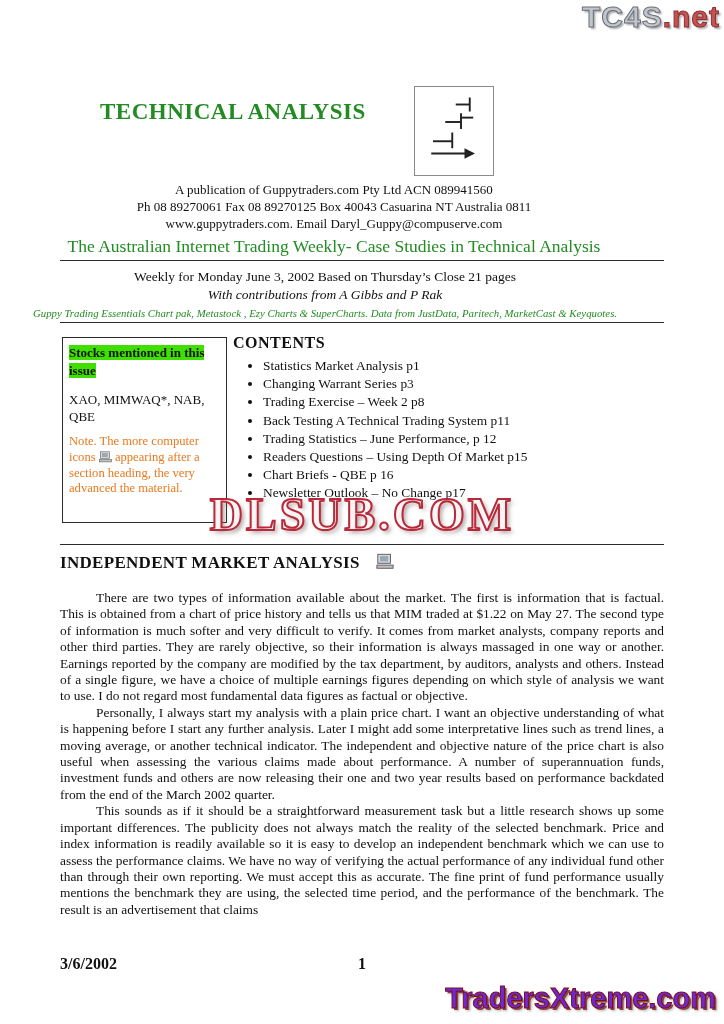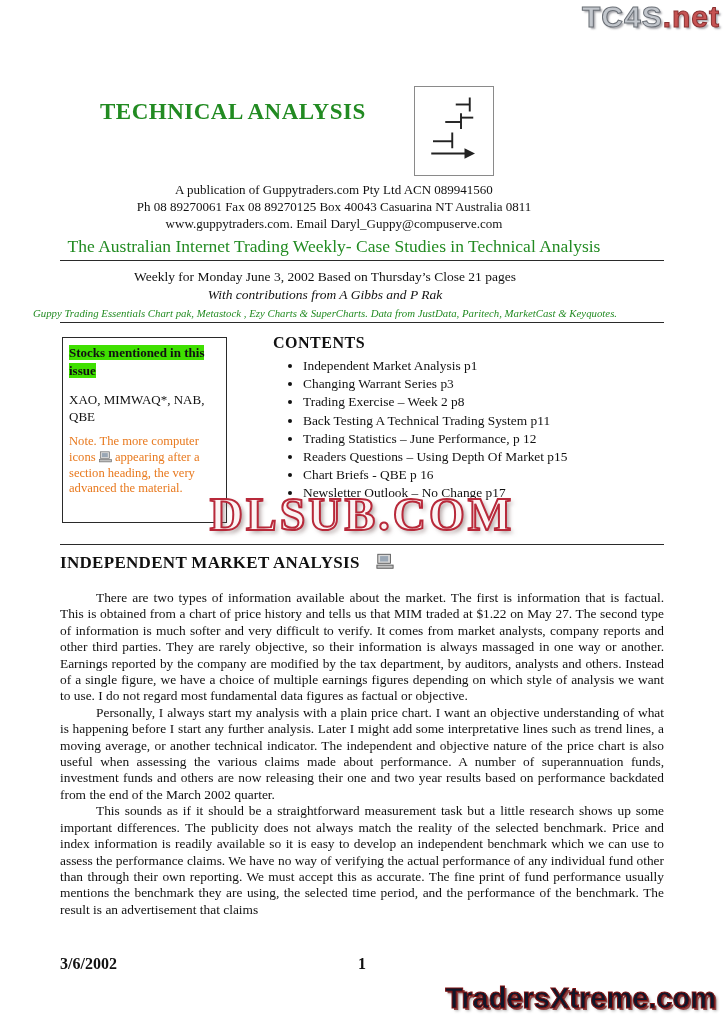--- a/index.html
+++ b/index.html
@@ -10,21 +10,21 @@
   
   .wm-top { position:absolute; top:0; right:4px; font-family:"Liberation Sans",sans-serif;
     font-weight:bold; font-size:30px; letter-spacing:1px; color:#c2c6cc;
     -webkit-text-stroke:1px #6a6f76; text-shadow:2px 2px 2px rgba(60,60,70,.45); z-index:6; }
   .wm-top .net { color:#c65353; -webkit-text-stroke:1px #8a3030; }
   .wm-mid { position:absolute; top:488px; left:50%; transform:translateX(-50%);
     font-family:"Liberation Serif",serif; font-weight:bold; font-size:46px; letter-spacing:3px;
     color:#fbf4f4; -webkit-text-stroke:2px #b8293a; text-shadow:3px 3px 4px rgba(120,95,95,.55);
     white-space:nowrap; z-index:6; }
   .wm-bottom { position:absolute; top:982px; right:8px; font-family:"Liberation Sans",sans-serif;
-    font-weight:bold; font-size:29px; color:#0f172a; -webkit-text-stroke:1px #7d0f0f;
+    font-weight:bold; font-size:29px; color:#6d28d9; -webkit-text-stroke:1px #7d0f0f;
     text-shadow:2px 2px 0 #8d4444, 3px 3px 3px rgba(0,0,0,.3); z-index:6; }
 
   
   .masthead { position:absolute; top:86px; left:100px; display:flex; align-items:flex-start; }
   .mast-title { padding-top:6px; width:312px; }
   .mast-title div { color:#228B22; font-weight:bold; font-size:23px; line-height:40px; letter-spacing:.5px; }
   .logo-box { width:80px; height:90px; border:1px solid #8a8a8a; background:#fff;
     display:flex; align-items:center; justify-content:center; margin-left:2px; }
 
   
@@ -42,21 +42,21 @@
   .issueblock .iline3 { margin-top:2px; font-size:10.8px; line-height:14px; font-style:italic; color:#228B22; }
 
   
   .stocksbox { position:absolute; top:337px; left:62px; width:165px; height:186px;
     border:1px solid #2a2a2a; padding:5px 6px; background:#fff; }
   .stocks-heading { display:inline; background:#3fe000; font-weight:bold; font-size:13px; line-height:17px; }
   .stocks-list { margin-top:12px; font-size:13px; line-height:17px; }
   .stocks-note { margin-top:9px; color:#e8791e; font-size:12.6px; line-height:15.8px; }
 
   
-  .contents { position:absolute; top:334px; left:233px; width:432px;margin-left:40px; }
+  .contents { position:absolute; top:334px; left:233px; width:432px; }
   .contents-heading { font-weight:bold; font-size:16px; letter-spacing:.5px; }
   .contents ul { margin-top:5px; padding-left:30px; list-style:disc; }
   .contents li { font-size:13.4px; line-height:18.2px; }
 
   
   .article { position:absolute; top:553px; left:60px; width:604px; }
   .article-heading { font-weight:bold; font-size:17px; letter-spacing:.3px; display:flex; align-items:center; gap:16px; }
   .paras { margin-top:17px; }
   .paras p { font-size:13.4px; line-height:16.4px; text-align:justify; text-indent:36px; }
 
@@ -120,21 +120,21 @@
     <div class="stocks-note"><span>Note. The more computer icons </span><span class="icon-computer"><svg width="13" height="12" viewBox="0 0 20 18">
             <rect x="2" y="1" width="14" height="10" fill="#d8d8d8" stroke="#666"></rect>
             <rect x="4.5" y="3" width="9" height="6" fill="#9aa7b5"></rect>
             <rect x="1" y="13" width="18" height="3.5" fill="#c0c0c0" stroke="#666"></rect>
           </svg></span><span> appearing after a section heading, the very advanced the material.</span></div>
   </div>
 
   <div class="contents">
     <div class="contents-heading">CONTENTS</div>
     <ul>
-        <li class="toc-item">Independent Market Analysis p1</li>
+        <li class="toc-item">Statistics Market Analysis p1</li>
         <li class="toc-item">Changing Warrant Series p3</li>
         <li class="toc-item">Trading Exercise – Week 2 p8</li>
         <li class="toc-item">Back Testing A Technical Trading System p11</li>
         <li class="toc-item">Trading Statistics – June Performance, p 12</li>
         <li class="toc-item">Readers Questions – Using Depth Of Market p15</li>
         <li class="toc-item">Chart Briefs - QBE p 16</li>
         <li class="toc-item">Newsletter Outlook – No Change  p17</li>
       </ul>
   </div>
 

